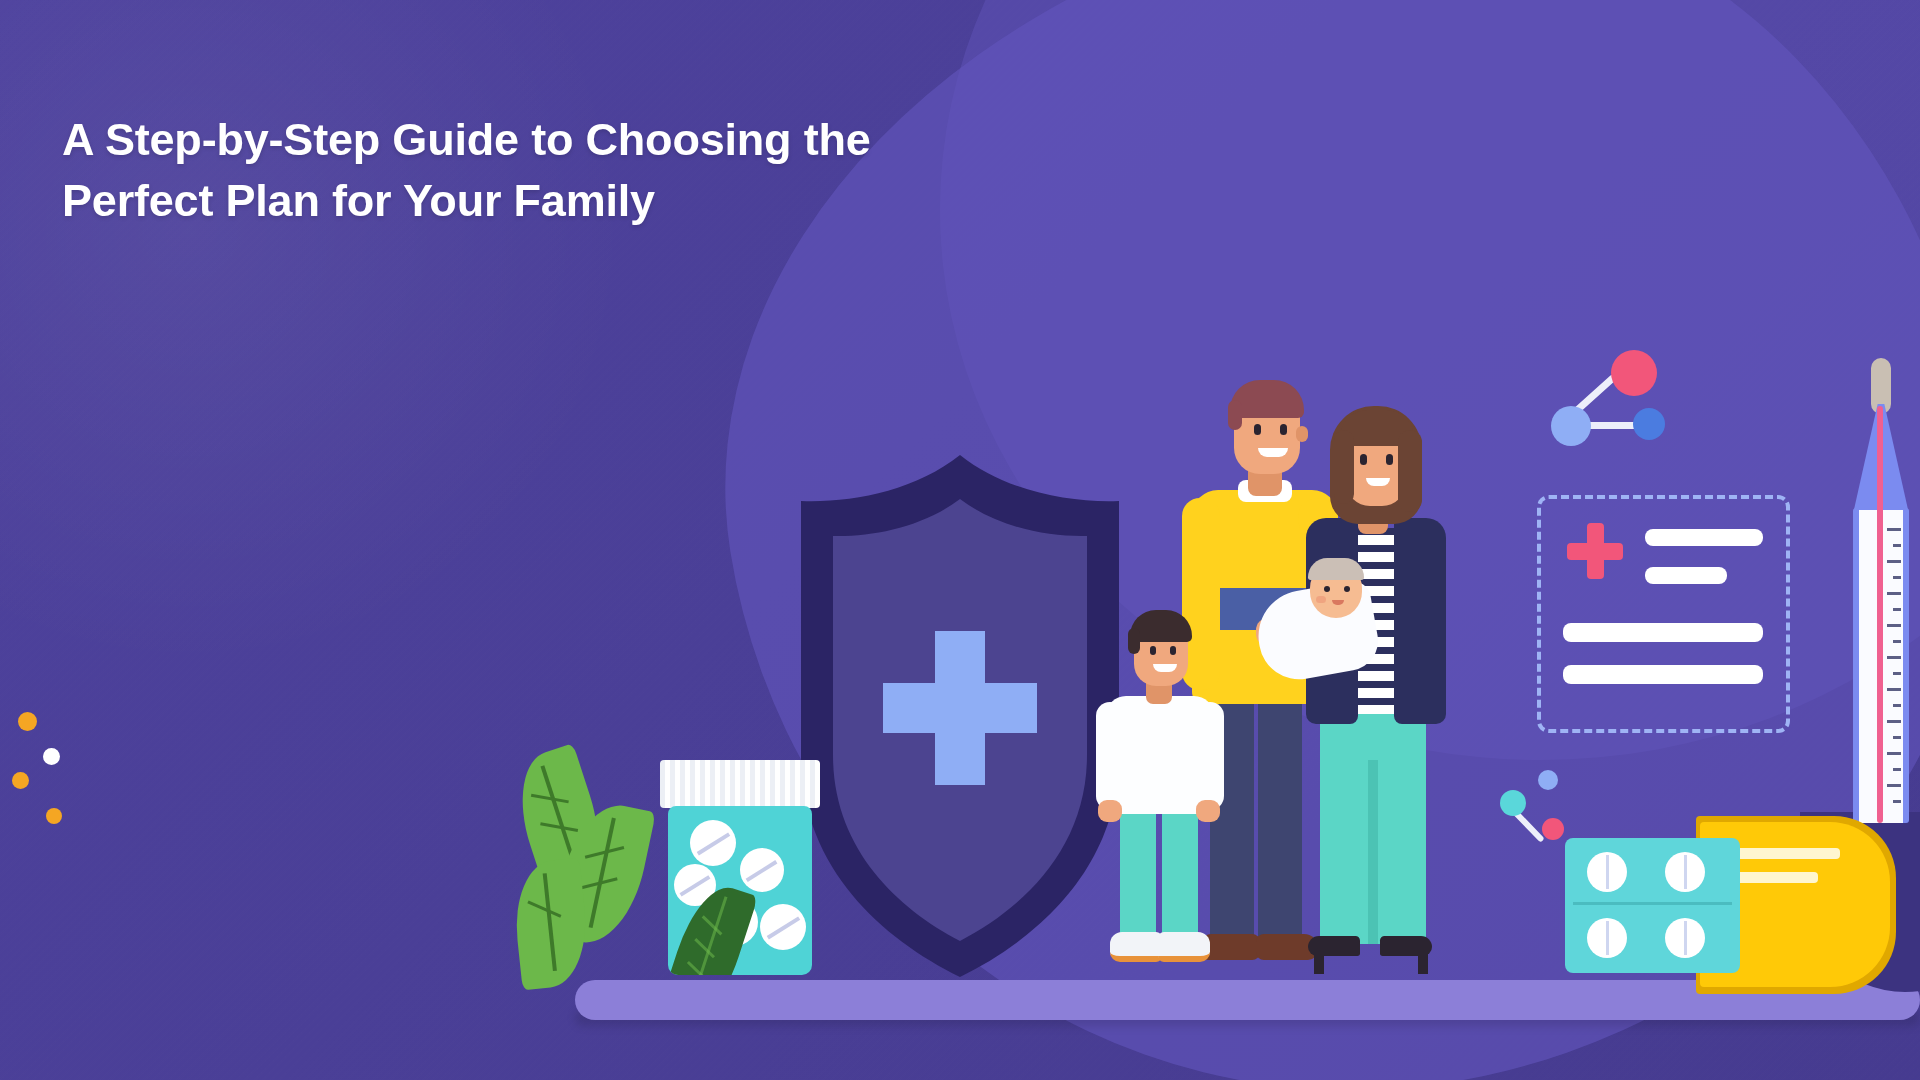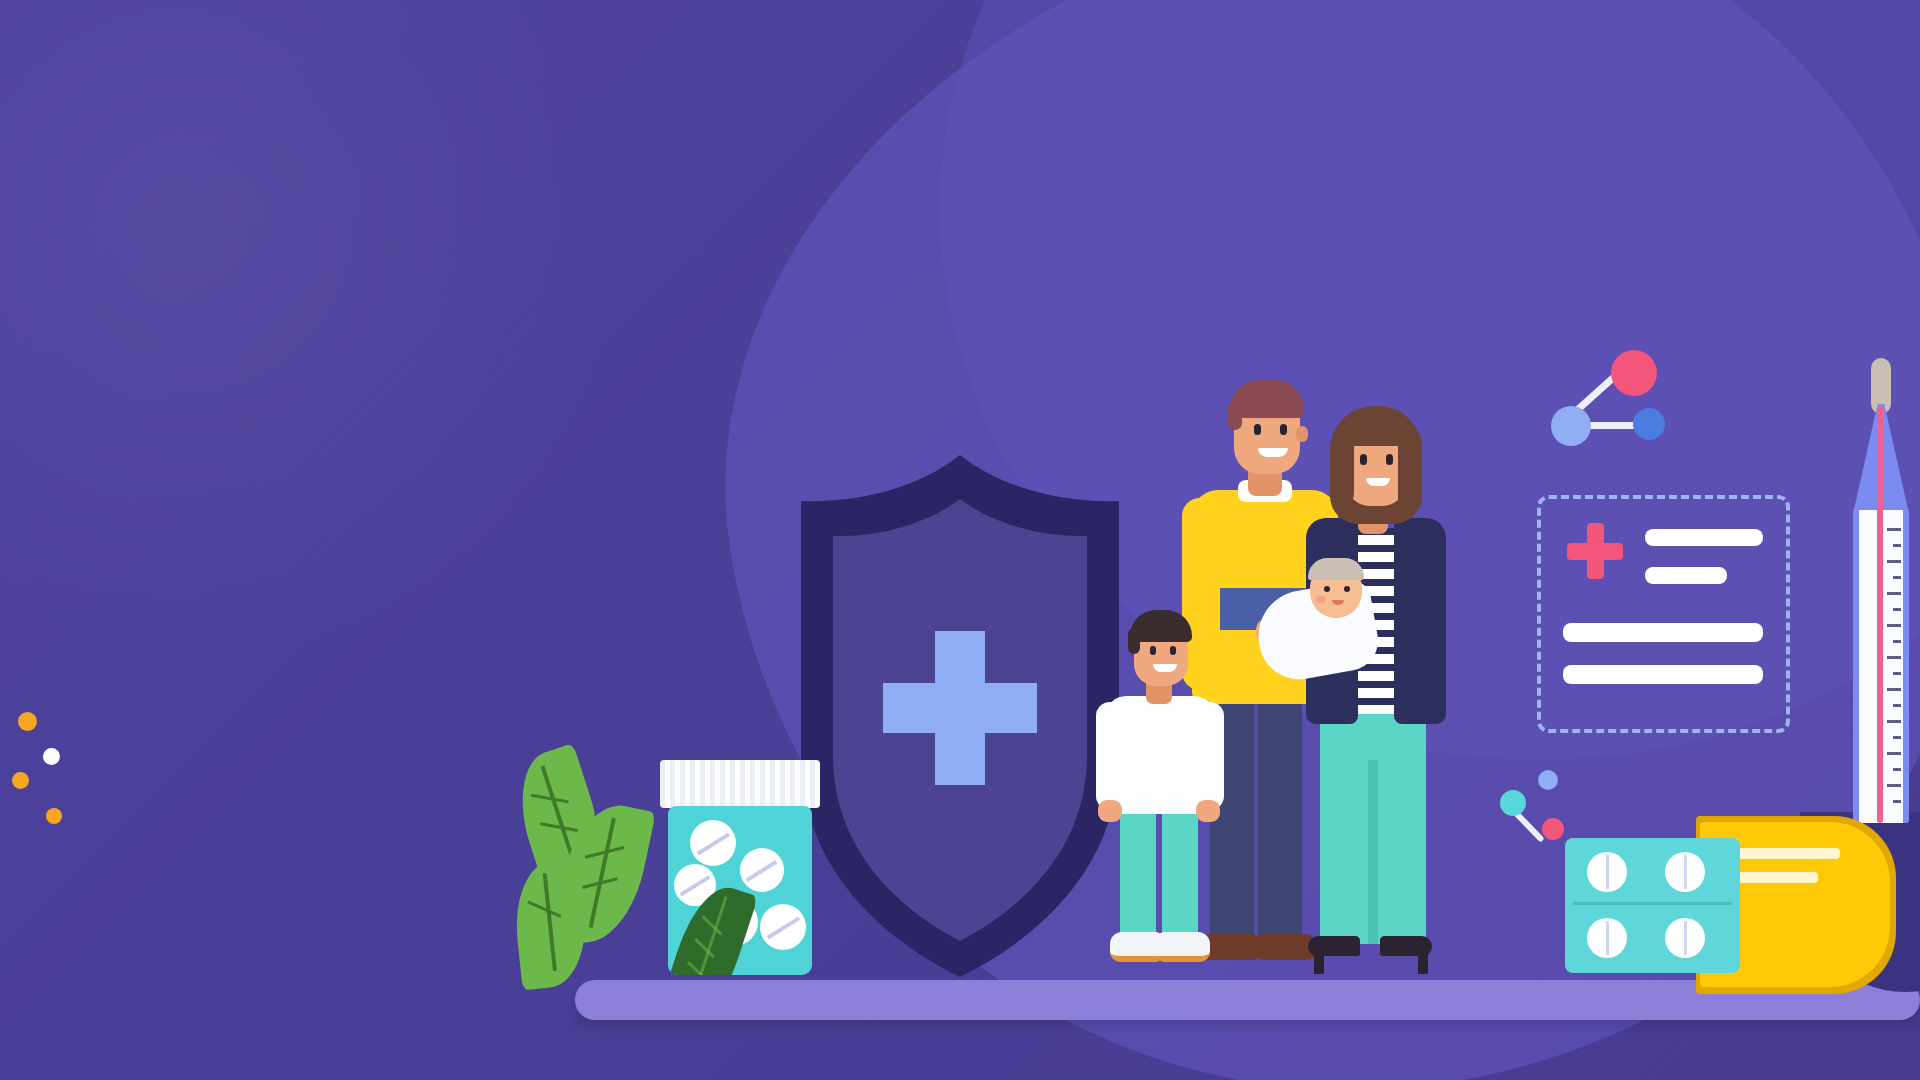--- a/index.html
+++ b/index.html
@@ -108,20 +108,21 @@
 
 <div class="banner">
 
   <div class="bg-base"></div>
   <div class="bg-diag"></div>
   <div class="bg-blob2"></div>
   <div class="bg-blob"></div>
   <div class="bg-glow"></div>
 
   <div class="text-wrap">
+    <p class="subtitle">A Step-by-Step Guide to Choosing the Perfect Plan for Your Family</p>
   </div>
 
   <div class="dot" style="left:18px;top:712px;width:19px;height:19px;background:#F5A623;"></div>
   <div class="dot" style="left:43px;top:748px;width:17px;height:17px;background:#ffffff;"></div>
   <div class="dot" style="left:12px;top:772px;width:17px;height:17px;background:#F5A623;"></div>
   <div class="dot" style="left:46px;top:808px;width:16px;height:16px;background:#F5A623;"></div>
 
   <div class="mol" style="left:1545px;top:350px;width:120px;height:105px;">
     <div class="bond" style="left:24px;top:64px;width:62px;transform:rotate(-42deg);transform-origin:left center;"></div>
     <div class="bond" style="left:30px;top:72px;width:72px;"></div>

